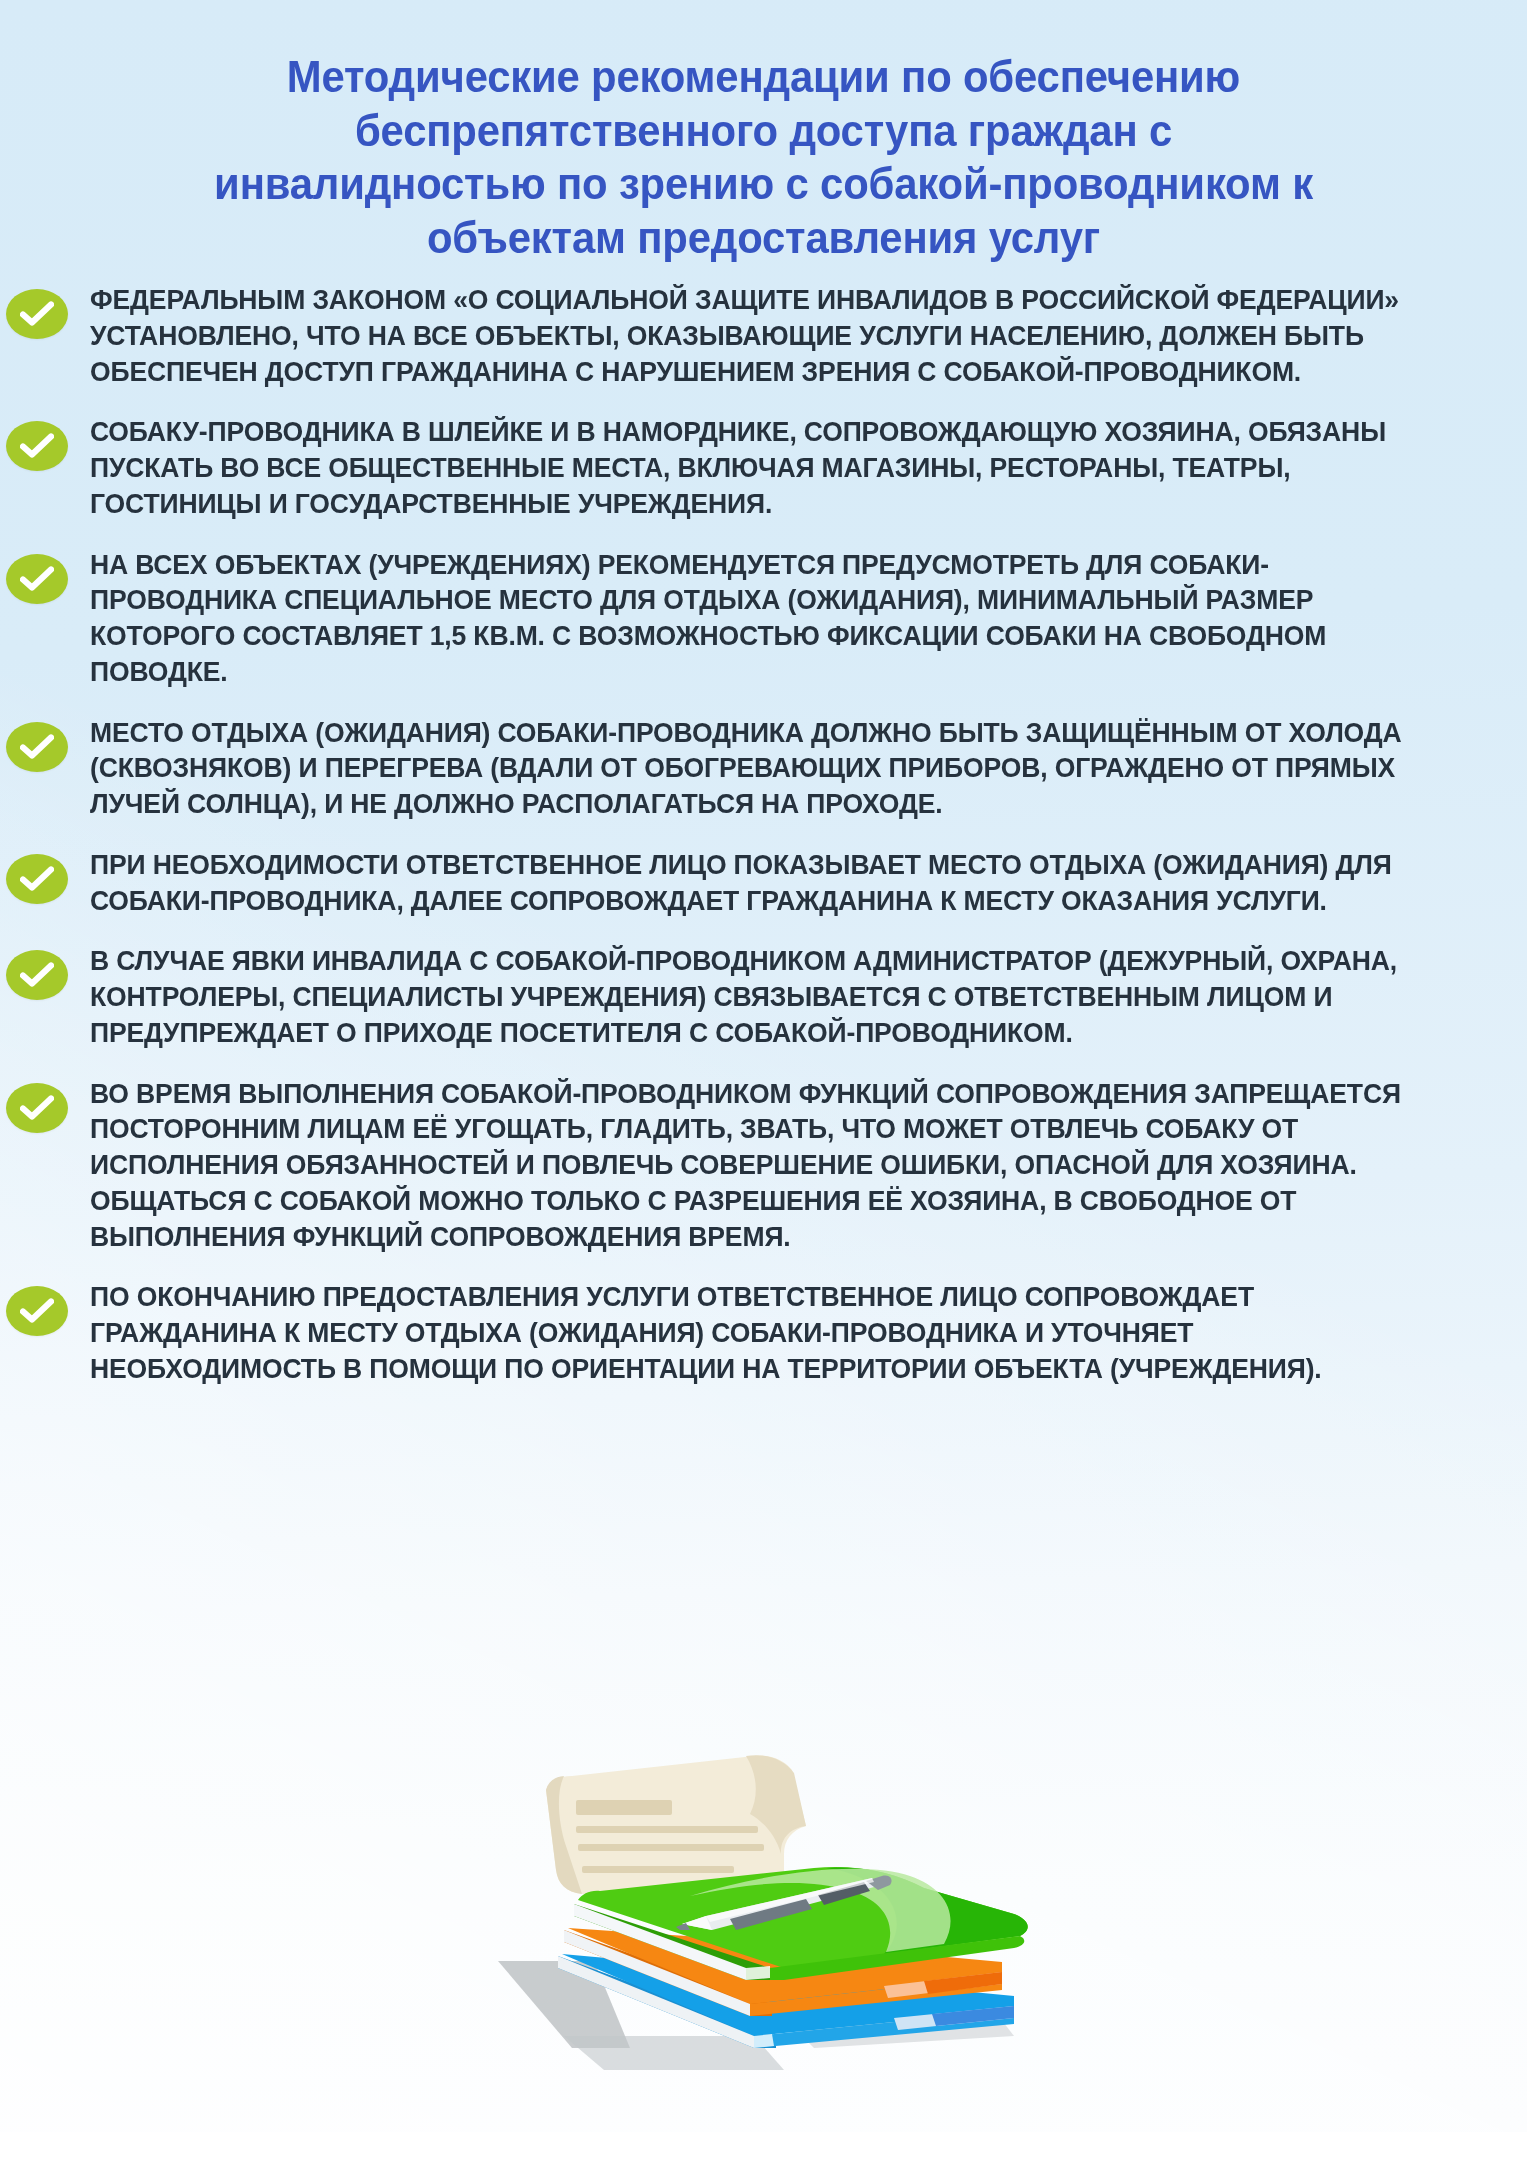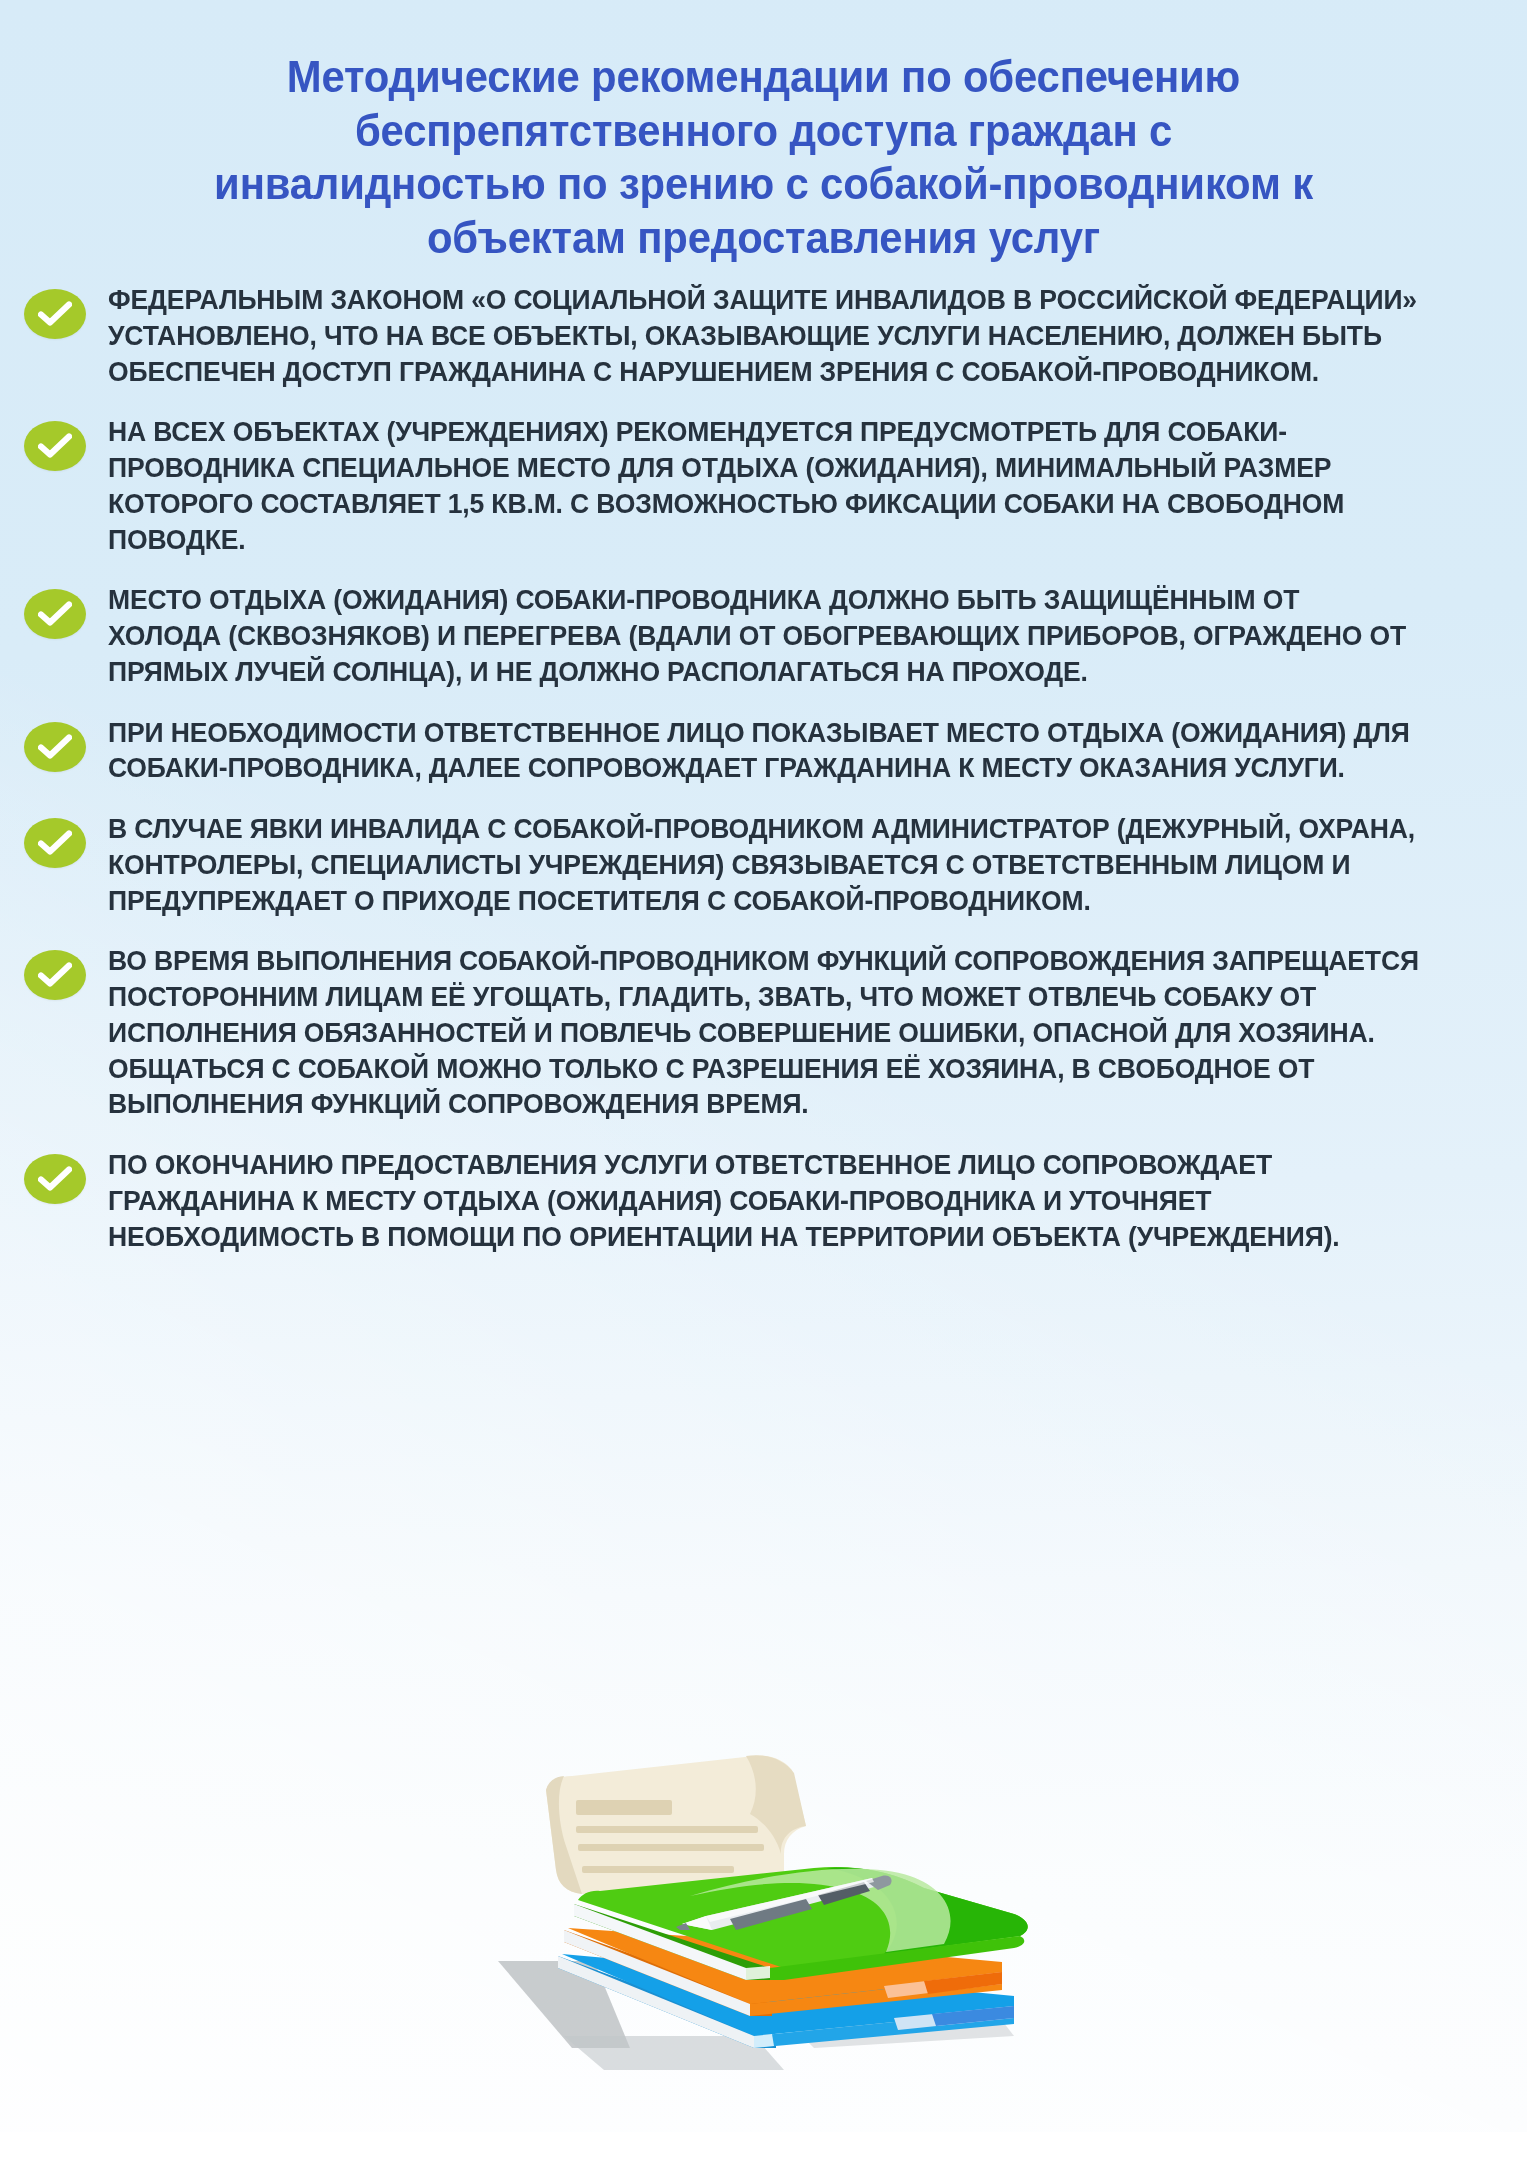--- a/index.html
+++ b/index.html
@@ -45,21 +45,21 @@
     font-size: 45px;
     line-height: 1.19;
     letter-spacing: -0.2px;
     transform: scaleX(0.93);
     transform-origin: center top;
   }
 
   
   .bullets {
     margin: 0;
-    padding: 18px 60px 0 24px;
+    padding: 18px 60px 0 6px;
     list-style: none;
   }
 
   .bullet-row {
     display: flex;
     align-items: flex-start;
     margin-bottom: 25px;
   }
 
   .check-badge {
@@ -115,20 +115,28 @@
 
     <li class="bullet-row">
       <span class="check-badge">
         <svg width="34" height="26" viewBox="0 0 34 26" aria-hidden="true">
           <path d="M3 13.5 L12 21.5 L31 3.5" fill="none" stroke="#ffffff" stroke-width="6.2" stroke-linecap="round" stroke-linejoin="round"></path>
         </svg>
       </span>
       <span class="bullet-text">ФЕДЕРАЛЬНЫМ ЗАКОНОМ «О СОЦИАЛЬНОЙ ЗАЩИТЕ ИНВАЛИДОВ В РОССИЙСКОЙ ФЕДЕРАЦИИ» УСТАНОВЛЕНО, ЧТО НА ВСЕ ОБЪЕКТЫ, ОКАЗЫВАЮЩИЕ УСЛУГИ НАСЕЛЕНИЮ, ДОЛЖЕН БЫТЬ ОБЕСПЕЧЕН ДОСТУП ГРАЖДАНИНА С НАРУШЕНИЕМ ЗРЕНИЯ С СОБАКОЙ-ПРОВОДНИКОМ.</span>
     </li>
 
+    <li class="bullet-row">
+      <span class="check-badge">
+        <svg width="34" height="26" viewBox="0 0 34 26" aria-hidden="true">
+          <path d="M3 13.5 L12 21.5 L31 3.5" fill="none" stroke="#ffffff" stroke-width="6.2" stroke-linecap="round" stroke-linejoin="round"></path>
+        </svg>
+      </span>
+      <span class="bullet-text">СОБАКУ-ПРОВОДНИКА В ШЛЕЙКЕ И В НАМОРДНИКЕ, СОПРОВОЖДАЮЩУЮ ХОЗЯИНА, ОБЯЗАНЫ ПУСКАТЬ ВО ВСЕ ОБЩЕСТВЕННЫЕ МЕСТА, ВКЛЮЧАЯ МАГАЗИНЫ, РЕСТОРАНЫ, ТЕАТРЫ, ГОСТИНИЦЫ И ГОСУДАРСТВЕННЫЕ УЧРЕЖДЕНИЯ.</span>
+    </li>
 
 
     <li class="bullet-row">
       <span class="check-badge">
         <svg width="34" height="26" viewBox="0 0 34 26" aria-hidden="true">
           <path d="M3 13.5 L12 21.5 L31 3.5" fill="none" stroke="#ffffff" stroke-width="6.2" stroke-linecap="round" stroke-linejoin="round"></path>
         </svg>
       </span>
       <span class="bullet-text">НА ВСЕХ ОБЪЕКТАХ (УЧРЕЖДЕНИЯХ) РЕКОМЕНДУЕТСЯ ПРЕДУСМОТРЕТЬ ДЛЯ СОБАКИ-ПРОВОДНИКА СПЕЦИАЛЬНОЕ МЕСТО ДЛЯ ОТДЫХА (ОЖИДАНИЯ), МИНИМАЛЬНЫЙ РАЗМЕР КОТОРОГО СОСТАВЛЯЕТ 1,5 КВ.М. С ВОЗМОЖНОСТЬЮ ФИКСАЦИИ СОБАКИ НА СВОБОДНОМ ПОВОДКЕ.</span>
     </li>

